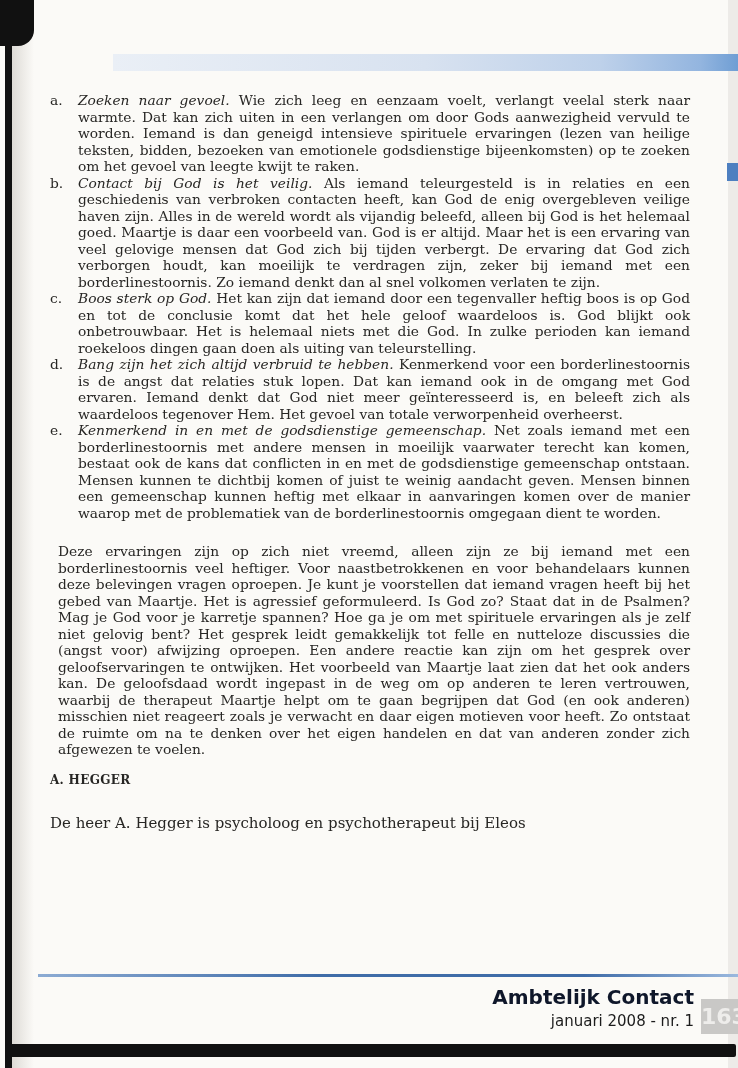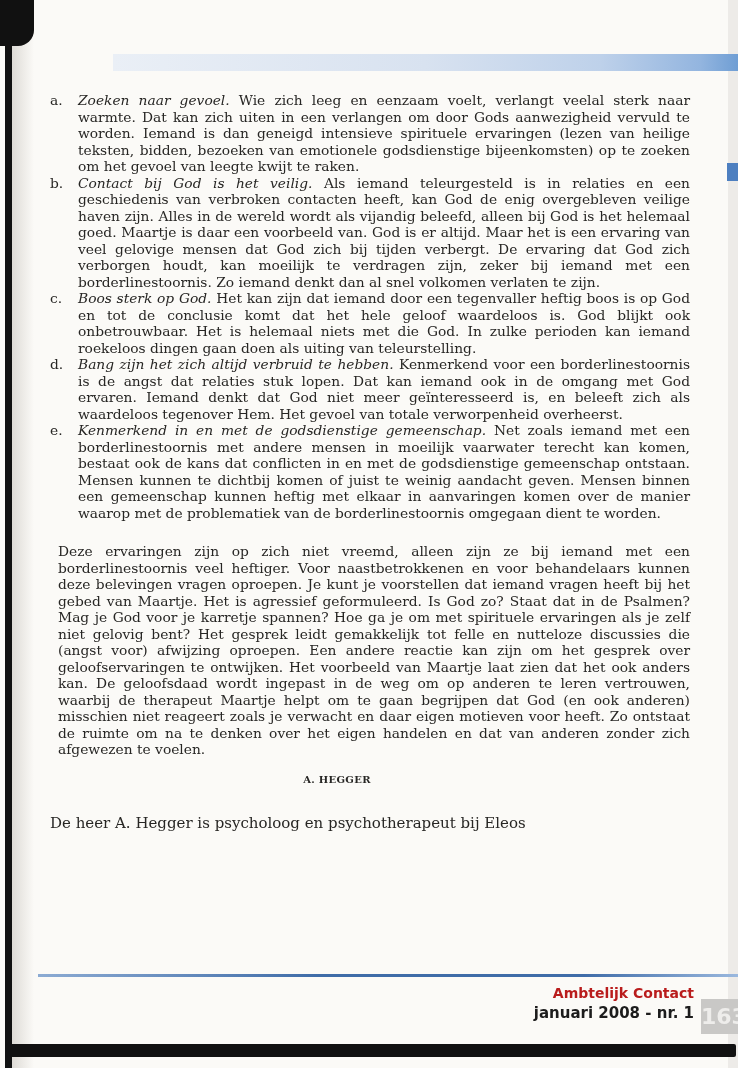--- a/index.html
+++ b/index.html
@@ -27,30 +27,30 @@
               background: linear-gradient(to right, #eaeff6 0%, #d8e2f0 50%, #bed1ea 78%, #93b5df 94%, #6f9ed4 100%); }
   .side-tab { position: absolute; right: 0; top: 163px; width: 11px; height: 18px; background: #4d7fc0; }
 
   
   .content { position: absolute; left: 50px; top: 92px; width: 640px;
              font-size: 13.8px; line-height: 16.5px; text-align: justify; }
   .item { position: relative; padding-left: 28px; }
   .item-label { position: absolute; left: 0; top: 0; }
   .item-lead  { font-style: italic; }
   .closing { margin: 22px 0 0 8px; }
-  .author  { margin: 14px 66px 0 0; text-align: center; font-weight: bold; font-size: 10px; letter-spacing: 0.3px; }
+  .author  { margin: 14px 66px 0 0; text-align: left; font-weight: bold; font-size: 12px; letter-spacing: 0.3px; }
   .author-note { margin: 27px 0 0 0; text-align: left; font-size: 15px; }
 
   
   .footer-rule { position: absolute; left: 38px; right: 0; top: 974px; height: 3px;
                  background: linear-gradient(to right, #8cabd3, #3f6ca8 40%, #3f6ca8 78%, #9ab8de); }
   .footer-block { position: absolute; right: 44px; top: 985px; text-align: right;
                   font-family: "DejaVu Sans", sans-serif; }
-  .footer-journal { color: #b91c1c; font-weight: bold; font-size: 14px; }
-  .footer-issue   { color: #1c1c1c; font-weight: bold; font-size: 15px; margin-top: 3px; }
+  .footer-journal { color: #0f172a; font-weight: bold; font-size: 20px; }
+  .footer-issue   { color: #1c1c1c; font-weight: normal; font-size: 15px; margin-top: 3px; }
   .page-number { position: absolute; right: 0; top: 999px; width: 37px; height: 35px;
                  background: #c9c8c6; color: #eeedeb; text-align: center;
                  font: bold 22px/35px "DejaVu Sans", sans-serif; }
 </style>
 </head>
 <body>
 
 <div class="scan">
 
   <div class="inner-shadow"></div>

